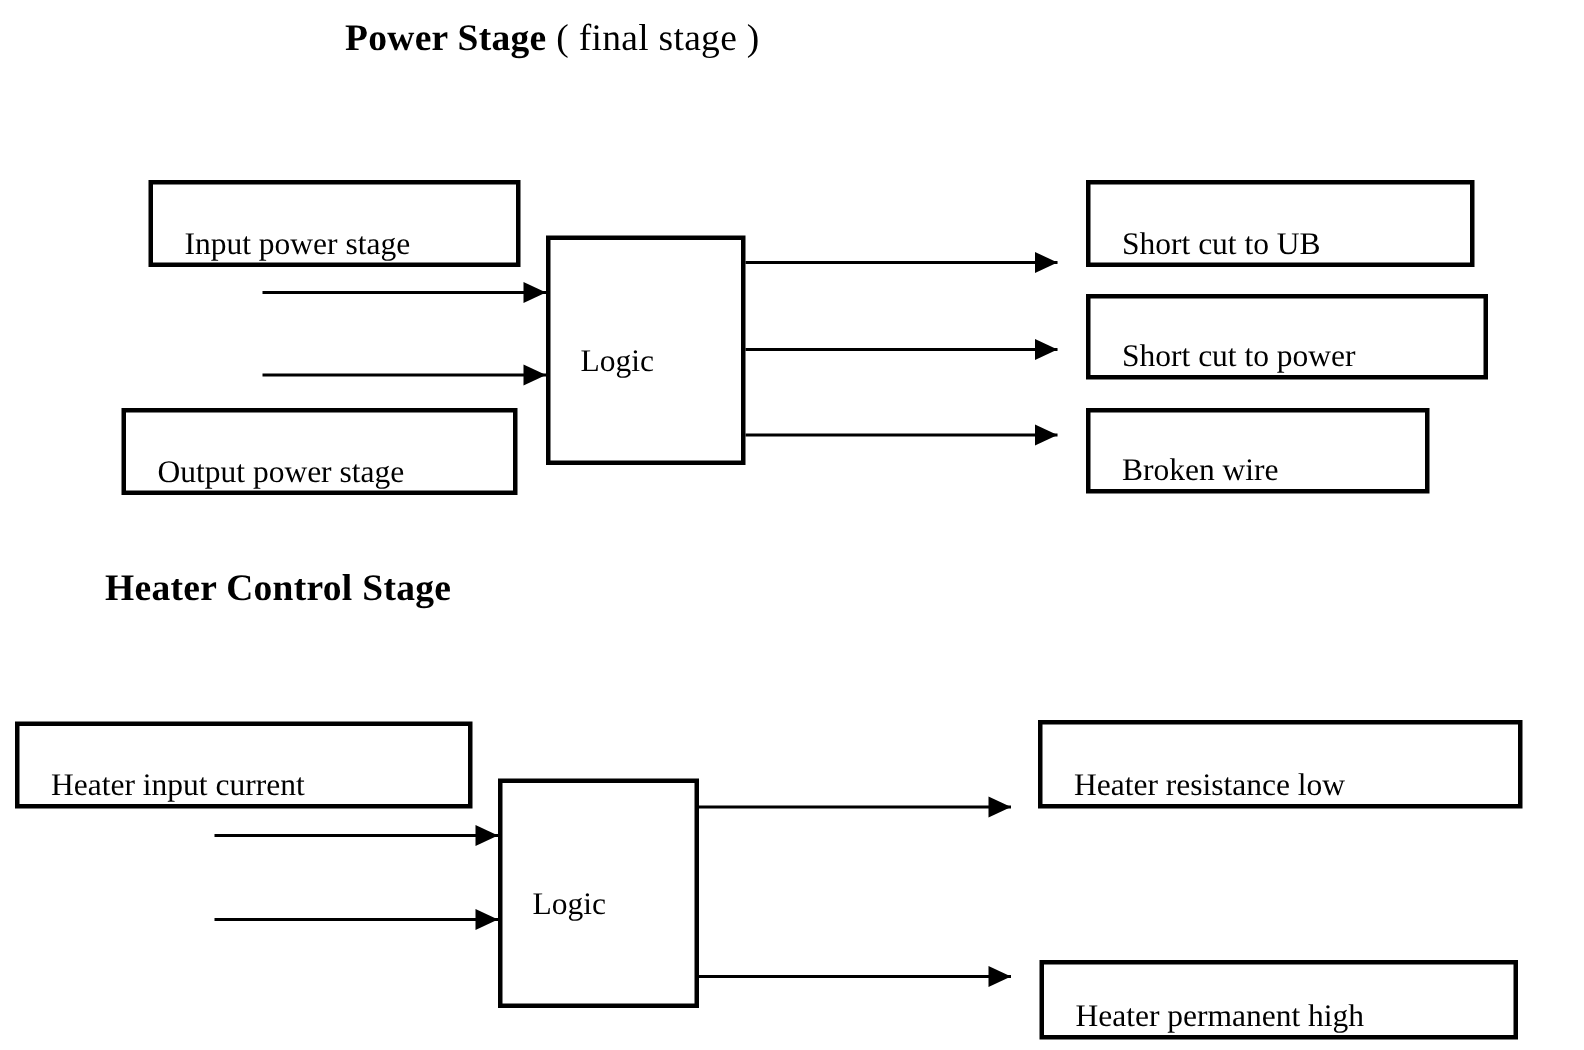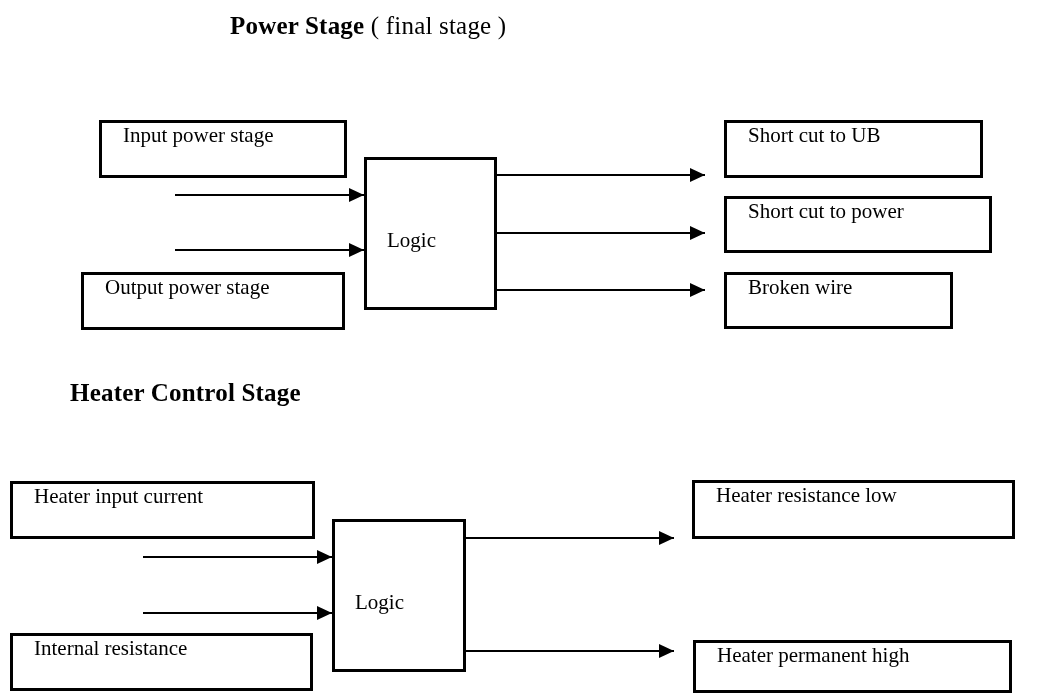--- a/index.html
+++ b/index.html
@@ -24,21 +24,21 @@
   }
   .diagram-title .bold {
     font-weight: bold;
   }
   .dbox {
     position: absolute;
     box-sizing: border-box;
     border: 3px solid #000000;
     background: #ffffff;
     display: flex;
-    align-items: flex-start;
+    align-items: flex-end;
     font-size: 21px;
     white-space: nowrap;
   }
   .dbox .lbl {
     padding-left: 21px;
     display: inline-block;
   }
   .logic-box {
     align-items: center;
   }
@@ -113,23 +113,20 @@
   </div>
 
   <div class="diagram-title" style="left:70px; top:379px;">
     <span class="bold">Heater Control Stage</span>
   </div>
 
   <div class="dbox" style="left:10px; top:481px; width:305px; height:58px;">
     <span class="lbl">Heater input current</span>
   </div>
 
-  <div class="dbox" style="left:10px; top:633px; width:303px; height:58px;">
-    <span class="lbl">Internal resistance</span>
-  </div>
 
   <div class="dbox logic-box" style="left:332px; top:519px; width:134px; height:153px;">
     <span class="lbl">Logic</span>
   </div>
 
   <div class="arrow" style="left:143px; top:556px; width:189px;">
       <span class="head"></span>
     </div>
   <div class="arrow" style="left:143px; top:612px; width:189px;">
       <span class="head"></span>

